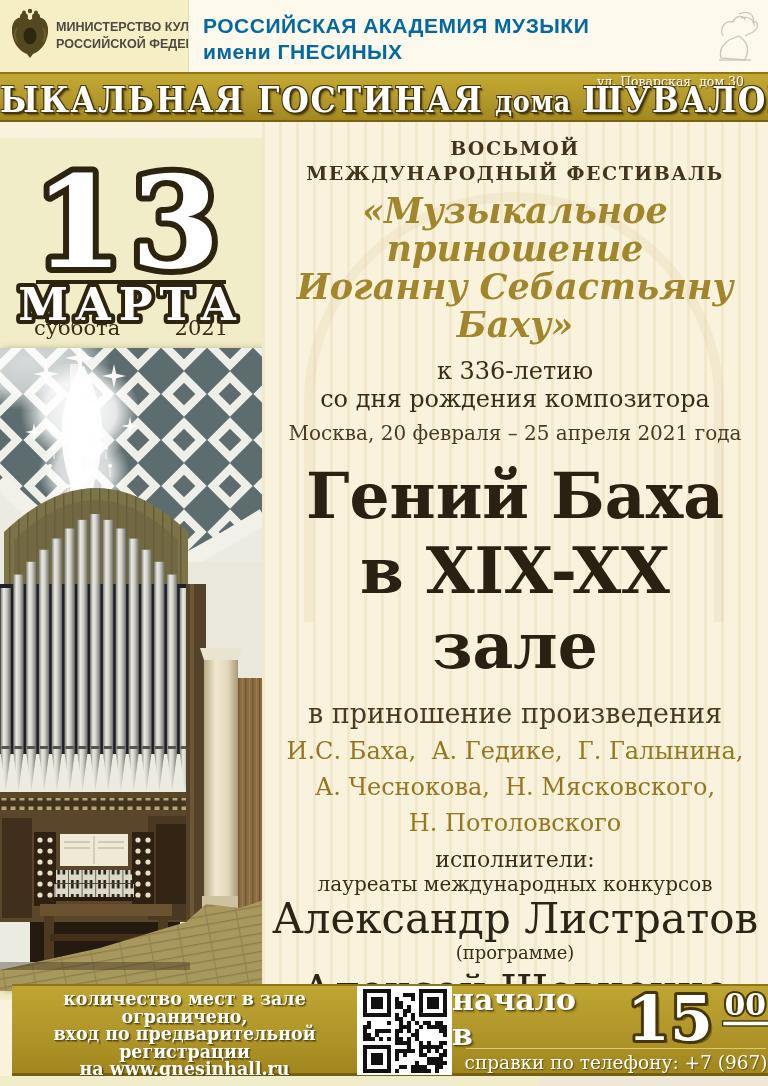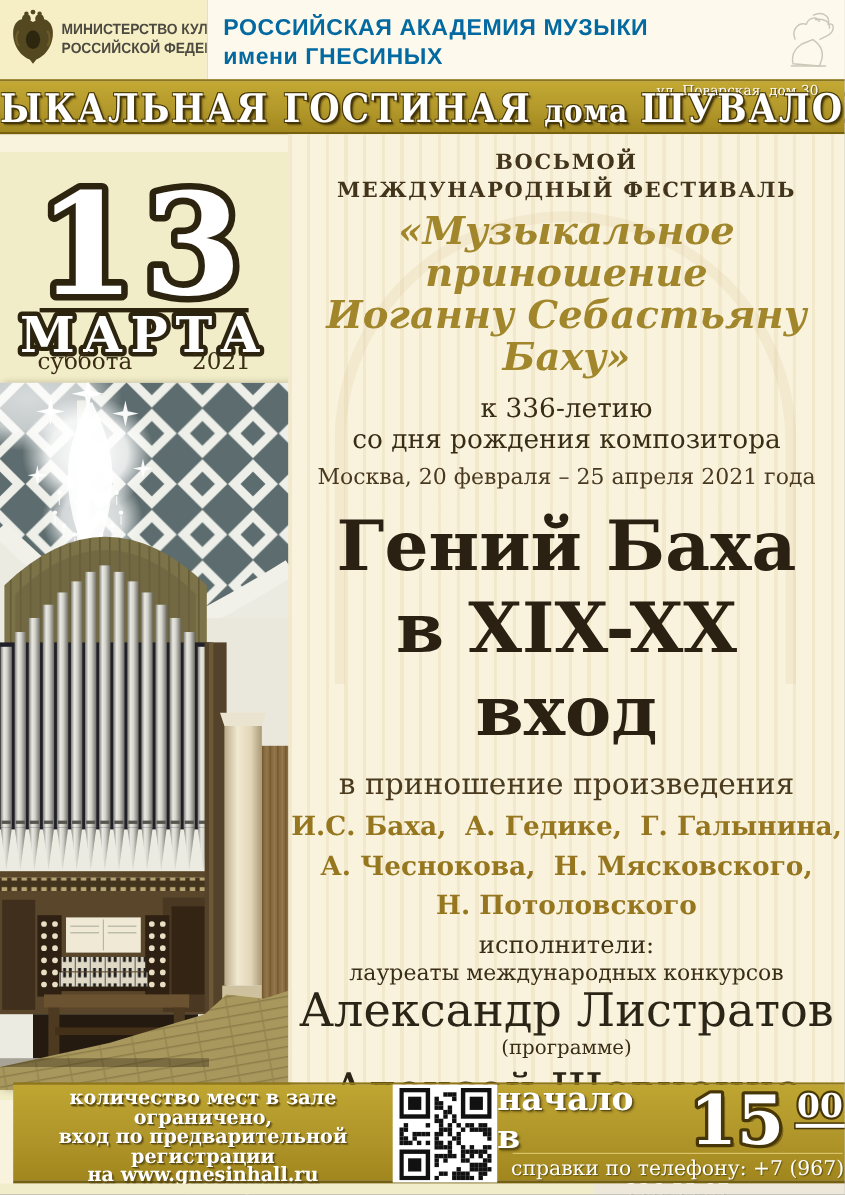--- a/index.html
+++ b/index.html
@@ -45,21 +45,21 @@
     background:repeating-linear-gradient(90deg, rgba(205,180,120,.16) 0 3px, rgba(0,0,0,0) 3px 17px); }
   .wm-arch { position:absolute; left:42px; top:70px; width:420px; height:430px;
     border:10px solid rgba(205,182,125,.15); border-bottom:none; border-radius:210px 210px 0 0; }
   .rc { position:relative; }
   .fest { margin-top:14px; font-size:19px; font-weight:bold; letter-spacing:1.5px; line-height:25px; color:#43341c; }
   .script { margin-top:6px; font-size:35px; line-height:38px; font-style:italic; font-weight:bold; color:#a1862c; }
   .anniv { margin-top:13px; font-size:24px; line-height:28px; color:#3a2d16; }
   .dates { margin-top:8px; font-size:20px; color:#4a3921; }
   .main-title { margin-top:14px; font-size:63px; line-height:75px; font-weight:bold; color:#2a2113; }
   .prog-head { margin-top:14px; font-size:27px; color:#4a3a1e; }
-  .composers-line { font-size:24px; font-weight:bold; line-height:36px; color:#96761f; white-space:pre-wrap; }
+  .composers-line { font-size:24px; font-weight:normal; line-height:36px; color:#96761f; white-space:pre-wrap; }
   .composers { margin-top:4px; }
   .perf-head { margin-top:6px; font-size:22px; }
   .perf-sub { font-size:20px; }
   .perf-name { font-size:42px; line-height:46px; color:#2b2517; }
   .perf-instr { font-size:18px; line-height:22px; }
 
   
   .bottom-band { position:absolute; left:12px; top:984px; width:768px; height:92px;
     background:linear-gradient(#bfa531,#b0962a 55%,#a0861c);
     border-top:2px solid #8d7518; border-bottom:3px solid #746010; }
@@ -369,21 +369,21 @@
     <div class="rc">
       <div class="fest">ВОСЬМОЙ</div>
       <div class="fest" style="margin-top:0;">МЕЖДУНАРОДНЫЙ ФЕСТИВАЛЬ</div>
       <div class="script">«Музыкальное приношение</div>
       <div class="script" style="margin-top:0;">Иоганну Себастьяну Баху»</div>
       <div class="anniv">к 336-летию</div>
       <div class="anniv" style="margin-top:0;">со дня рождения композитора</div>
       <div class="dates">Москва, 20 февраля – 25 апреля 2021 года</div>
       <div class="main-title">Гений Баха</div>
       <div class="main-title" style="margin-top:0;">в XIX-XX</div>
-      <div class="main-title" style="margin-top:0;">вход</div>
+      <div class="main-title" style="margin-top:0;">зале</div>
       <div class="prog-head">в приношение произведения</div>
       <div class="composers">
         <div class="composers-line">И.С. Баха,  А. Гедике,  Г. Галынина,</div>
         <div class="composers-line">А. Чеснокова,  Н. Мясковского,</div>
         <div class="composers-line">Н. Потоловского</div>
       </div>
       <div class="perf-head">исполнители:</div>
       <div class="perf-sub">лауреаты международных конкурсов</div>
       <div class="perf-name">Александр Листратов</div>
       <div class="perf-instr">(программе)</div>

